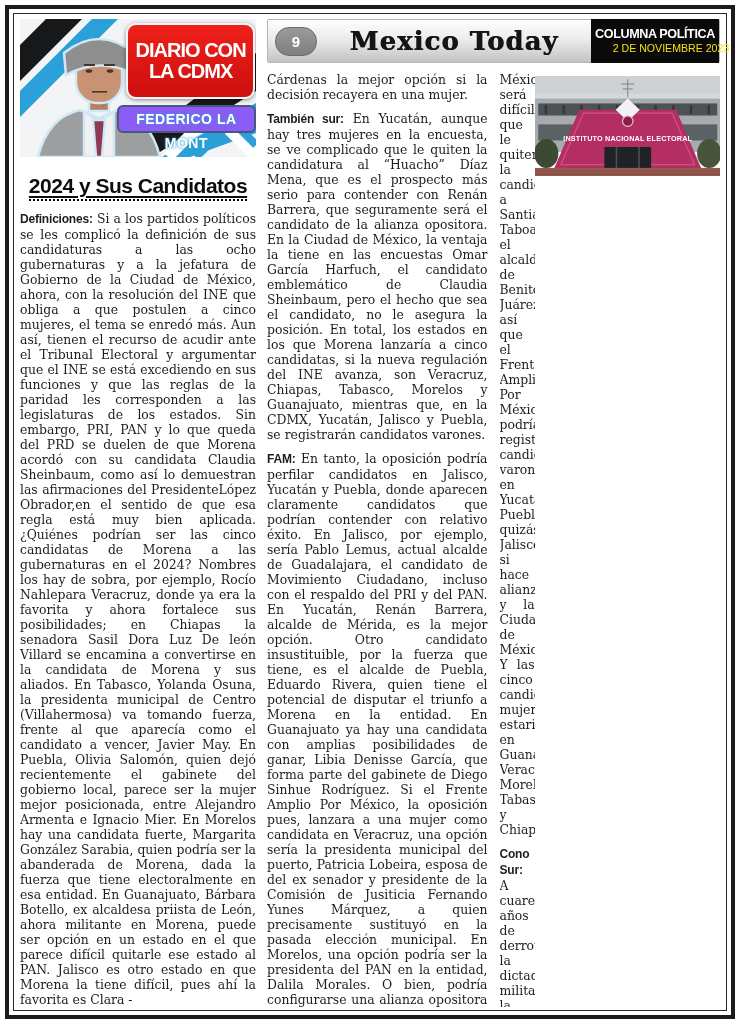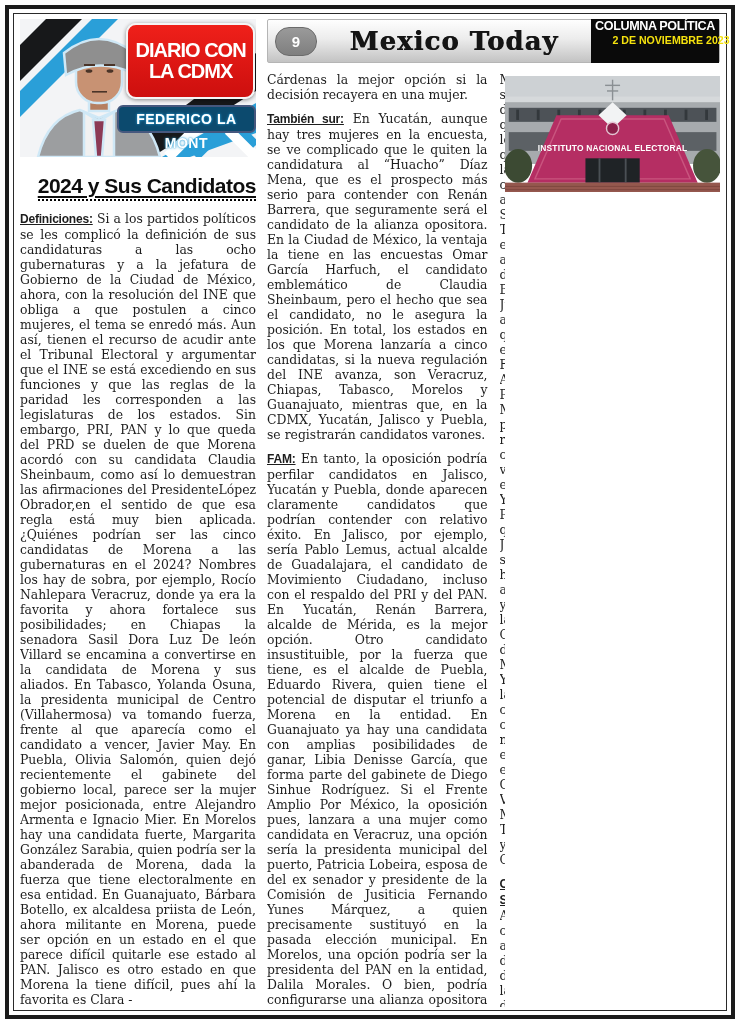--- a/index.html
+++ b/index.html
@@ -13,57 +13,57 @@
   .col-left{width:236px;flex:none;display:flex;flex-direction:column;overflow:hidden;}
   .right-area{flex:1;display:flex;flex-direction:column;min-width:0;}
   .twocol{flex:1;display:flex;gap:12px;min-height:0;}
   .col-mid,.col-right{flex:1 1 0;overflow:hidden;min-width:0;}
   .col-right{display:flex;flex-direction:row;}
   .right-text{flex:1;overflow:hidden;}
 
   
   .body-text{font-size:12.4px;line-height:15px;text-align:justify;margin:0 0 9px 0;}
   .plabel{font-family:"Liberation Sans",sans-serif;font-weight:bold;font-size:12px;
-          text-decoration:underline;letter-spacing:-0.2px;}
+          letter-spacing:-0.2px;}
 
   
-  .title-wrap{text-align:right;margin:13px 0 10px 0;}
+  .title-wrap{text-align:center;margin:13px 0 10px 0;}
   .article-title{display:inline-block;font-family:"Liberation Sans",sans-serif;font-weight:900;
         font-size:21px;letter-spacing:-0.5px;margin:0;color:#0d0d0d;
         text-decoration:underline;text-underline-offset:3px;border-bottom:2px dotted #000;padding-bottom:1px;}
 
   
   .logo{position:relative;height:138px;flex:none;margin-bottom:4px;}
   .logo svg{position:absolute;inset:0;width:100%;height:100%;}
   .logo-red{position:absolute;left:45%;right:1px;top:4px;height:72px;background:linear-gradient(#ef201a,#cd0f0e);
         border:2px solid #f5f5f5;border-radius:10px;box-shadow:0 1px 4px rgba(0,0,0,.45);
         color:#fff;font-family:"Liberation Sans",sans-serif;font-weight:900;font-size:20px;line-height:21px;
         letter-spacing:-1px;display:flex;flex-direction:column;align-items:center;justify-content:center;text-align:center;}
-  .logo-banner{position:absolute;left:41%;right:0;top:86px;height:24px;background:#0c4a6e;
+  .logo-banner{position:absolute;left:41%;right:0;top:86px;height:24px;background:#8b5cf6;
         border:2px solid #46587e;border-radius:6px;color:#fff;font-family:"Liberation Sans",sans-serif;
         font-weight:800;font-size:14px;line-height:24px;text-align:center;letter-spacing:0.5px;
         text-shadow:0 0 3px #2a9fd8,0 0 1px #2a9fd8;}
 
   
   .masthead{height:44px;flex:none;display:flex;align-items:center;margin-bottom:9px;
         background:linear-gradient(180deg,#fefefe 0%,#ececec 45%,#c3c3c3 100%);
         border:1px solid #b5b5b5;border-radius:2px;padding-left:7px;box-sizing:border-box;}
   .pagenum{flex:none;min-width:40px;height:27px;background:linear-gradient(#9a9a9a,#7f7f7f);
         border:1px solid #6b6b6b;border-radius:14px;color:#fff;font-family:"Liberation Sans",sans-serif;
         font-weight:bold;font-size:15px;display:flex;align-items:center;justify-content:center;}
   .mast-title{flex:1;text-align:center;font-family:"DejaVu Serif",serif;font-weight:bold;
         font-size:26px;letter-spacing:1px;color:#151515;text-shadow:0.6px 0 0 #151515;}
   .badge{flex:none;width:128px;height:44px;background:#0a0a0a;color:#fff;display:flex;flex-direction:column;
-        align-items:center;justify-content:flex-start;text-align:center;font-family:"Liberation Sans",sans-serif;
+        align-items:center;justify-content:center;text-align:center;font-family:"Liberation Sans",sans-serif;
         box-sizing:border-box;}
   .badge-title{font-weight:bold;font-size:12.6px;letter-spacing:-0.4px;line-height:15px;white-space:nowrap;}
-  .badge-date{font-weight:bold;font-size:10.6px;color:#f5e20e;line-height:13px;white-space:nowrap;margin-left:32px;}
+  .badge-date{font-weight:normal;font-size:10.6px;color:#f5e20e;line-height:13px;white-space:nowrap;margin-left:32px;}
 
   
-  .ine-photo{flex:none;height:116px;margin-top:4px;}
+  .ine-photo{flex:none;height:100px;margin-top:4px;}
   .ine-photo svg{width:100%;height:100%;display:block;}
 </style>
 </head>
 <body>
 
 <div class="page">
   <div class="frame-outer"></div>
   <div class="frame-inner"></div>
 
   <div class="content">

